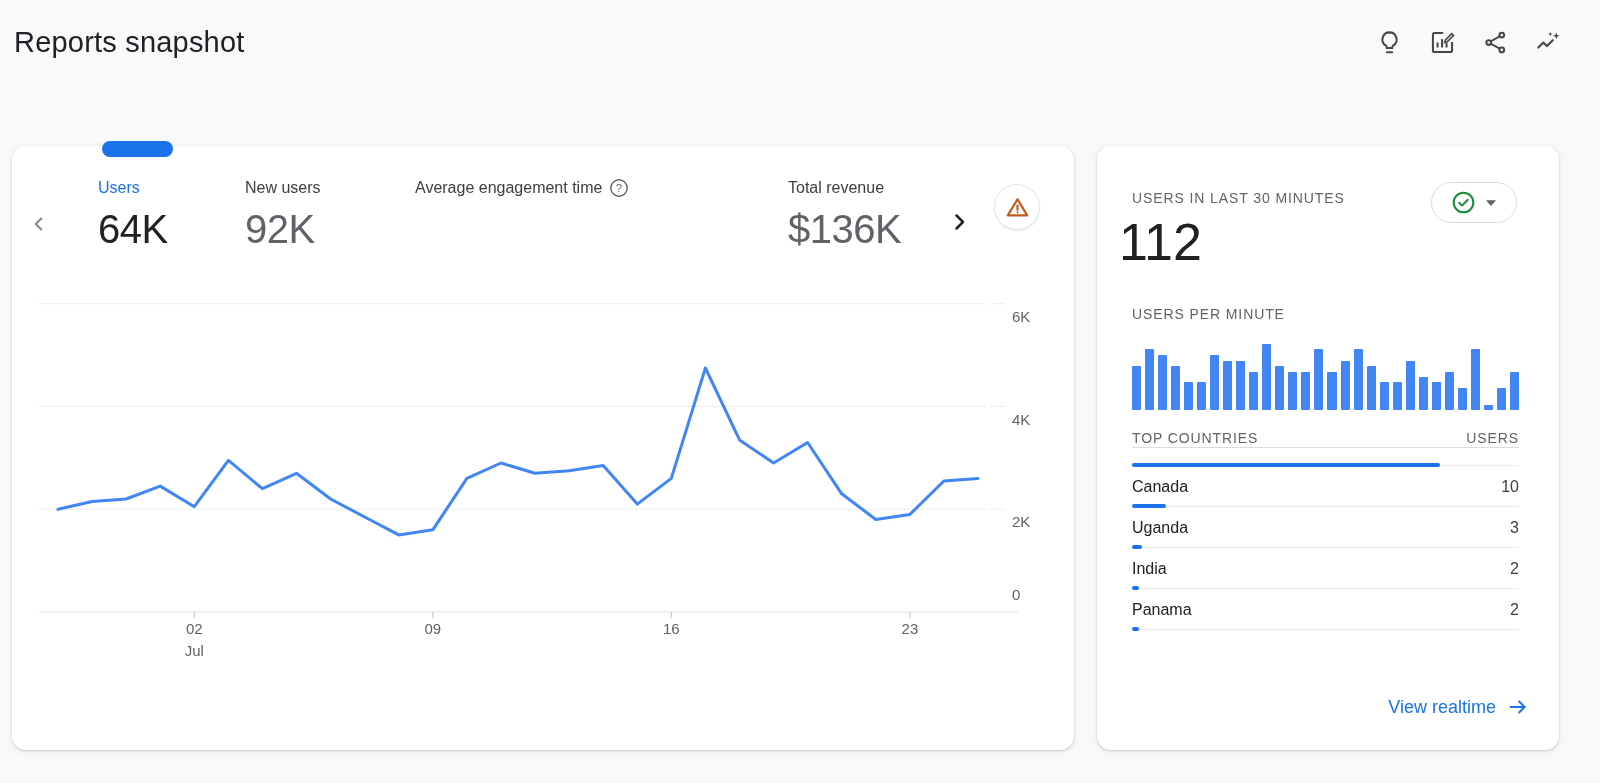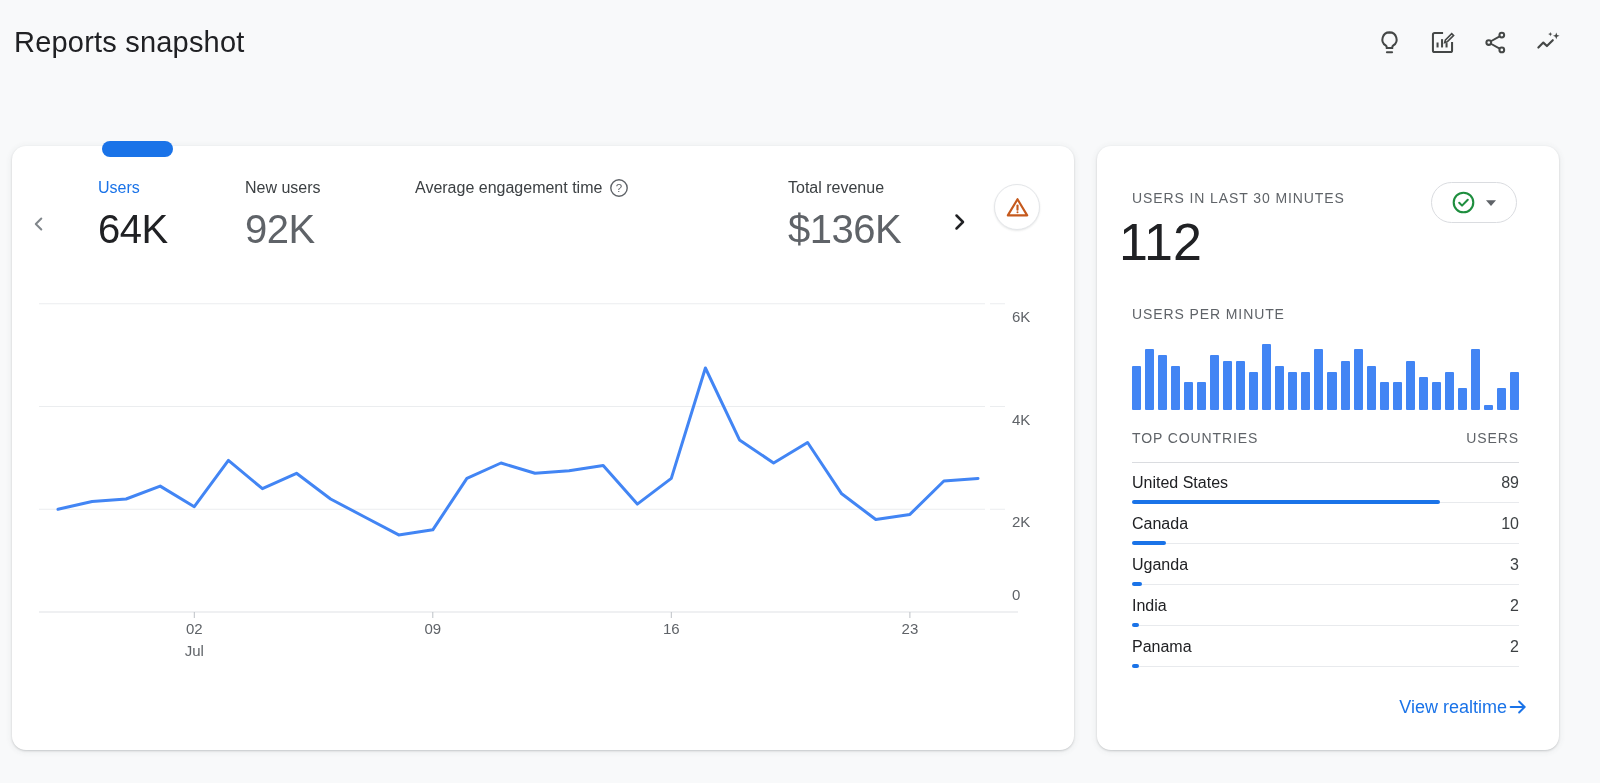--- a/index.html
+++ b/index.html
@@ -88,37 +88,37 @@
   .rt-count { position:absolute; left:22px; top:66px; font-size:52px; font-weight:400; color:#202124; }
 
   .rt-bars {
     position:absolute; left:35px; top:198px; width:387px; height:66px;
     display:flex; align-items:flex-end; gap:4px;
   }
   .rt-bars .bar { flex:1 1 0; background:#4285f4; border-radius:1px; }
 
   .rt-table { position:absolute; left:35px; top:284px; width:387px; }
   .thead {
-    display:flex; justify-content:space-between; padding-bottom:16px;
+    display:flex; justify-content:space-between; padding-bottom:1px;
     border-bottom:1px solid #dadce0;
     font-size:14px; font-weight:500; color:#5f6368; letter-spacing:.9px;
   }
   .crow { padding-top:9px; }
   .crow-line { display:flex; justify-content:space-between; align-items:baseline; }
   .cname { font-size:16px; color:#202124; line-height:22px; }
   .cval  { font-size:16px; color:#3c4043; }
   .bar-track { position:relative; height:4px; margin-top:6px; }
   .bar-track::after {
     content:""; position:absolute; left:0; right:0; top:2px; height:1px; background:#e8eaed;
   }
   .bar-fill { position:absolute; left:0; top:0; height:4px; border-radius:2px; background:#1a73e8; z-index:1; }
 
   .view-realtime {
     position:absolute; right:30px; top:550px; text-decoration:none; cursor:pointer;
-    display:flex; align-items:center; 
+    display:flex; align-items:center; gap:11px;
     font-size:18px; font-weight:500; color:#1a73e8;
   }
   .view-realtime svg { width:22px; height:22px; }
 </style>
 </head>
 <body>
 
 <h1 class="page-title">Reports snapshot</h1>
 
 <div class="header-icons">
@@ -273,24 +273,20 @@
       <div class="bar" style="height: 58.3%; background: rgb(66, 133, 244);"></div>
     </div>
 
   <div class="rt-table">
     <div class="thead">
       <span>TOP COUNTRIES</span>
       <span>USERS</span>
     </div>
     <div id="country-rows">
         <div class="crow">
-          <div class="crow-line">
-            <span class="cname">United States</span>
-            <span class="cval">89</span>
-          </div>
           <div class="bar-track">
             <div class="bar-fill" style="width:79.5%"></div>
           </div>
         </div>
         <div class="crow">
           <div class="crow-line">
             <span class="cname">Canada</span>
             <span class="cval">10</span>
           </div>
           <div class="bar-track">

